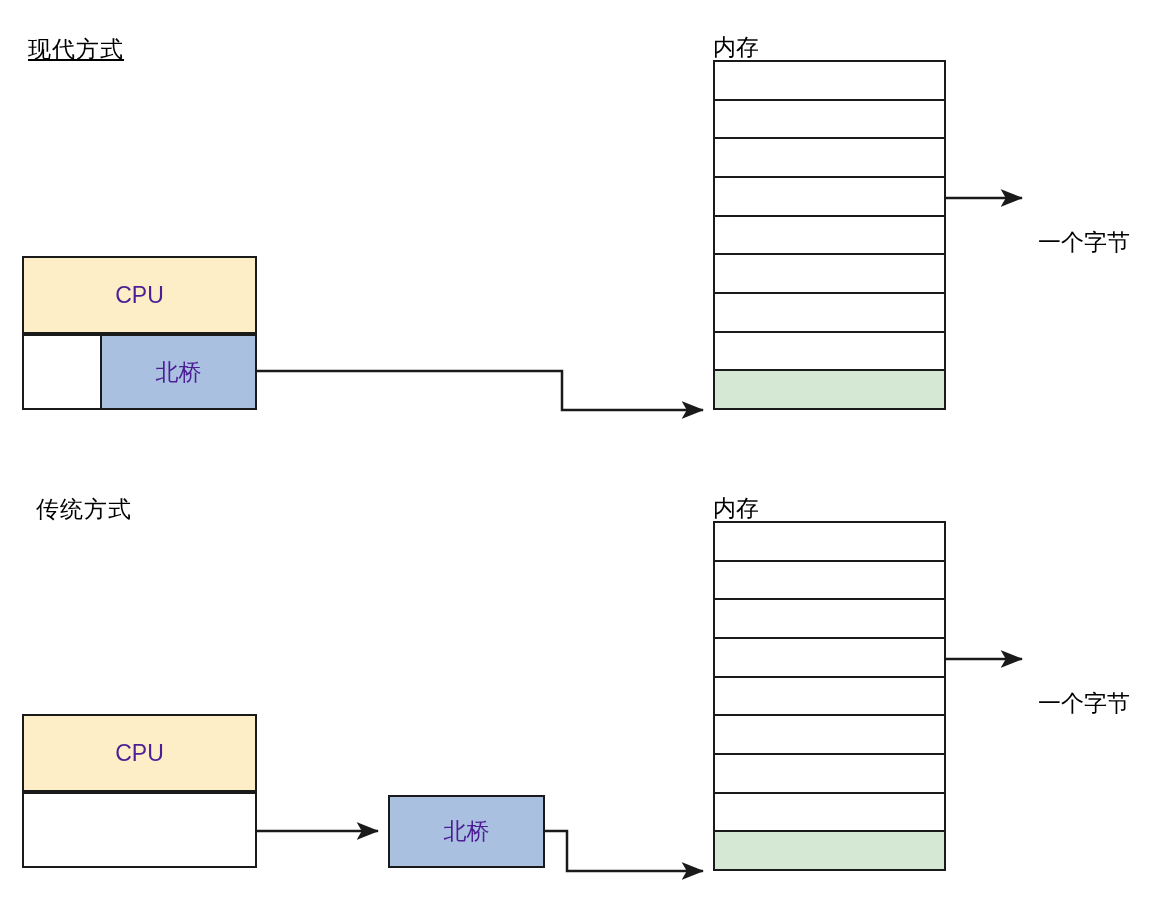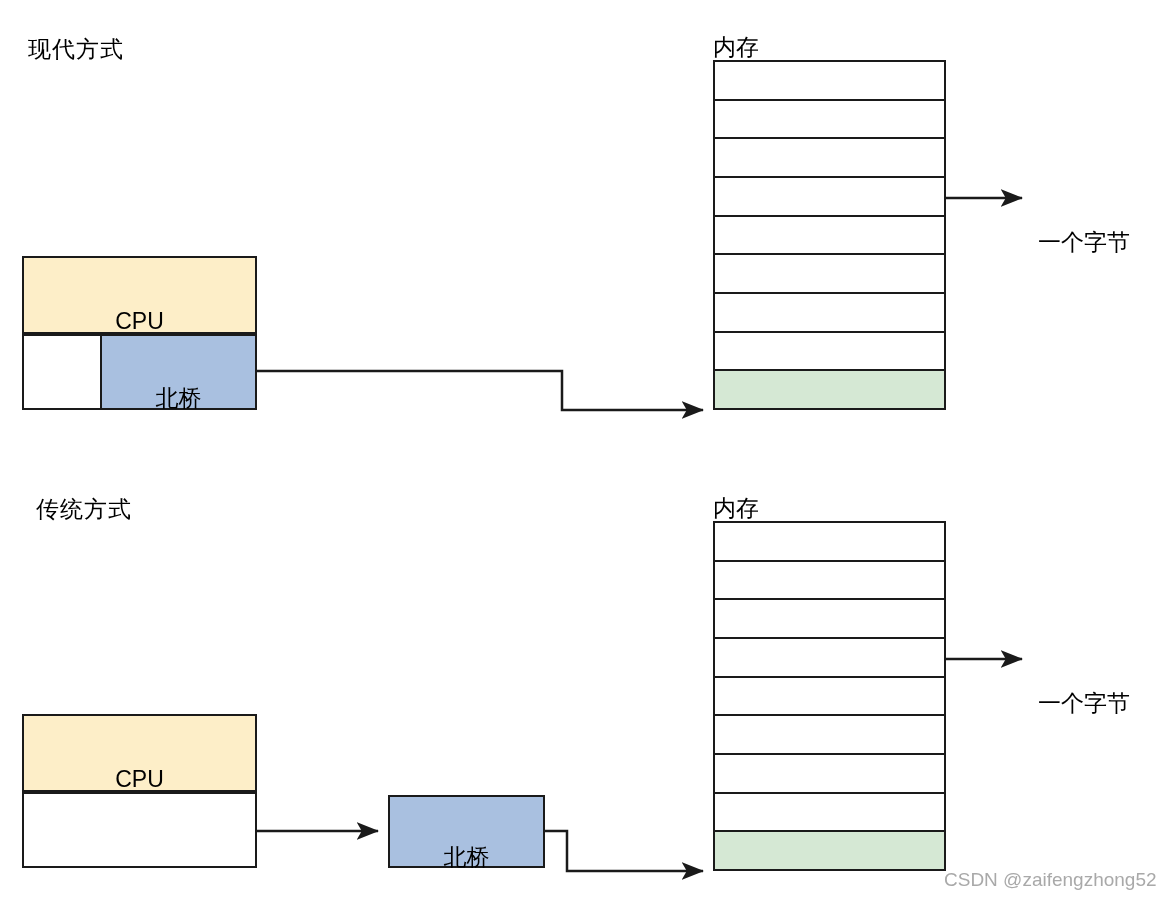--- a/index.html
+++ b/index.html
@@ -27,26 +27,25 @@
   .block-title {
     position: absolute;
     font-size: 23px;
     color: #000000;
     text-align: left;
     white-space: nowrap;
   }
   .boxlabel {
     position: absolute;
     font-size: 23px;
-    color: #000000;
+    color: #4c1d95;
     white-space: nowrap;
     display: flex;
     align-items: center;
     justify-content: center;
-    margin-top: 26px;
   }
   .unit-label {
     position: absolute;
     font-size: 23px;
     color: #000000;
     white-space: nowrap;
     margin-top: 44px;
   }
   .chip {
     position: absolute;
@@ -94,21 +93,21 @@
     font-size: 19px;
     color: #a9a9a9;
     white-space: nowrap;
   }
 </style>
 </head>
 <body>
 
 <div id="canvas">
 
-  <div class="section-title" style="left:28px; top:34px;">现代方式</div>
+  <div class="section-title" style="left:28px; top:34px;text-decoration:underline;">现代方式</div>
 
   <div class="chip chip-cpu" style="left:22px; top:256px; width:235px; height:78px;">
     <div class="boxlabel" style="left:0; top:0; width:100%; height:100%;">CPU</div>
   </div>
 
   <div class="chip chip-empty" style="left:22px; top:334px; width:80px; height:76px;"></div>
 
   <div class="chip chip-bridge" style="left:100px; top:334px; width:157px; height:76px;">
     <div class="boxlabel" style="left:0; top:0; width:100%; height:100%;">北桥</div>
   </div>
@@ -168,15 +167,14 @@
 
     <path d="M946,198 L1022,198" fill="none" stroke="#1a1a1a" stroke-width="2.5" marker-end="url(#arrowhead)"></path>
 
     <path d="M257,831 L378,831" fill="none" stroke="#1a1a1a" stroke-width="2.5" marker-end="url(#arrowhead)"></path>
 
     <path d="M545,831 L567,831 L567,871 L703,871" fill="none" stroke="#1a1a1a" stroke-width="2.5" marker-end="url(#arrowhead)"></path>
 
     <path d="M946,659 L1022,659" fill="none" stroke="#1a1a1a" stroke-width="2.5" marker-end="url(#arrowhead)"></path>
   </svg>
 
-  <div class="watermark" style="left:944px; top:869px;">CSDN @zaifengzhong52</div>
 
 </div>
 
 </body></html>

